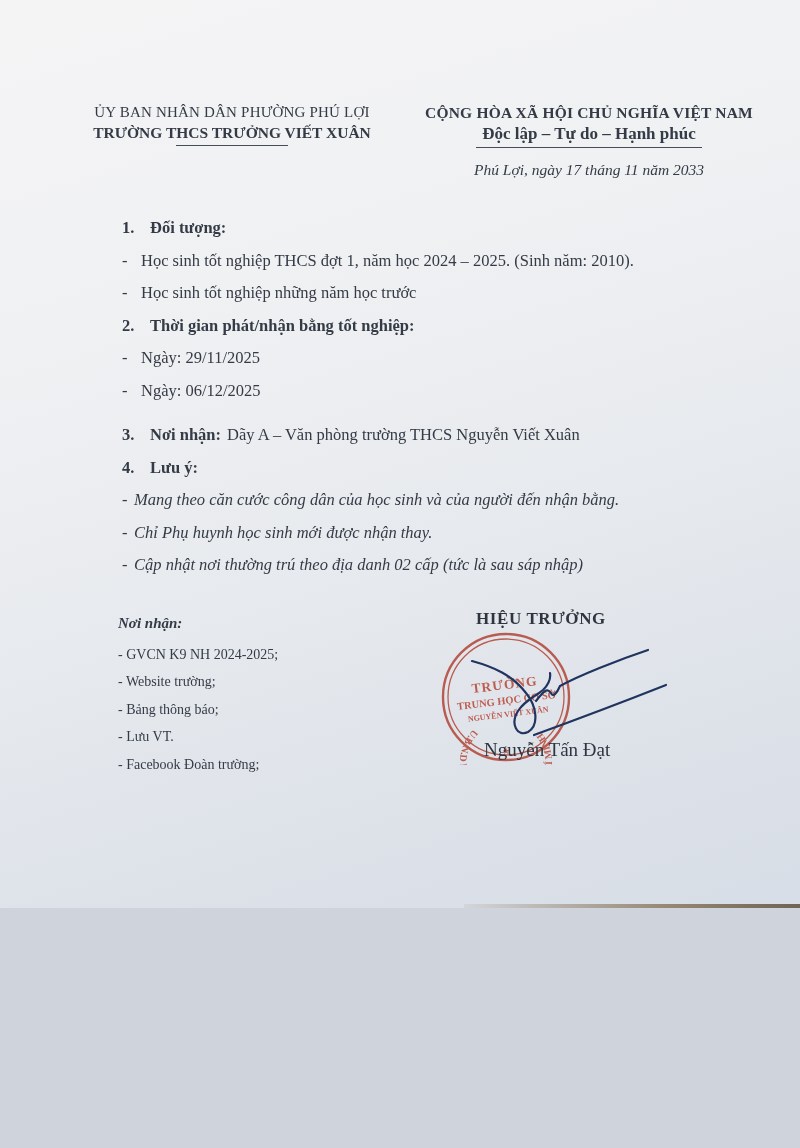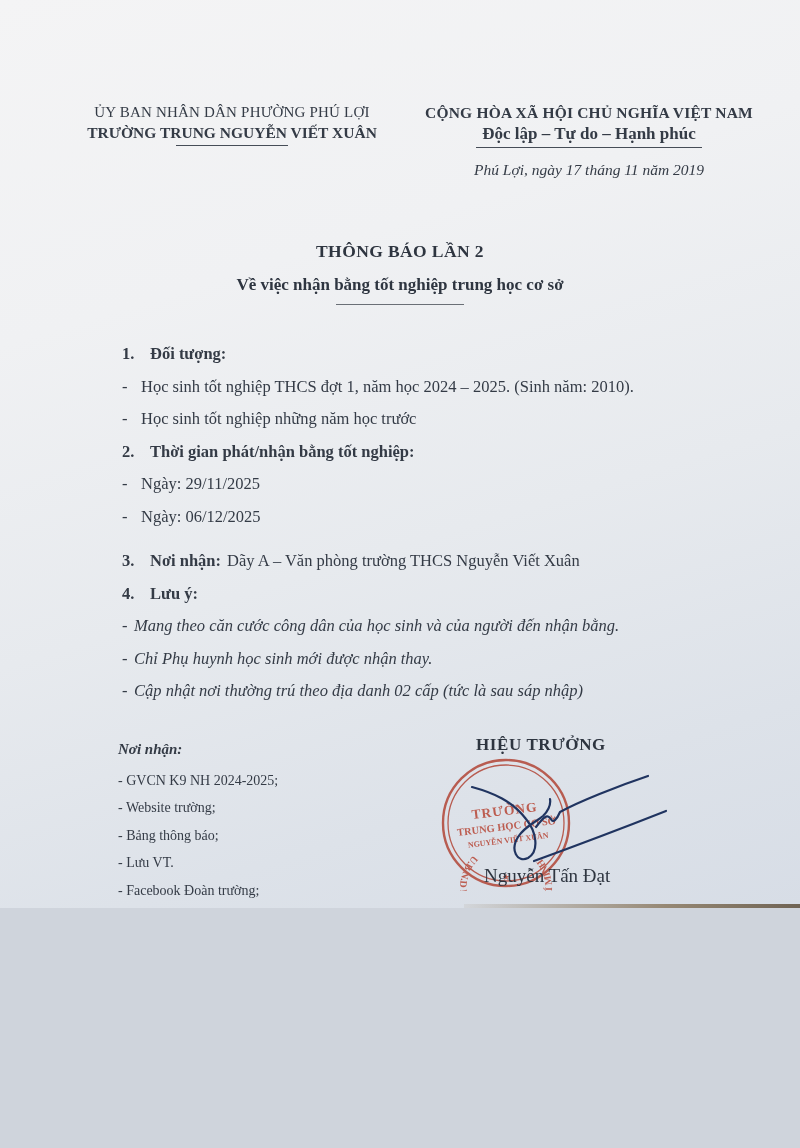--- a/index.html
+++ b/index.html
@@ -53,36 +53,31 @@
     background:linear-gradient(to right,rgba(170,158,140,.15),#968874 60%,#6f6354);}
 </style>
 </head>
 <body>
 
 <div class="paper">
 
   <div class="header">
     <div class="header-left">
       <div class="h-line1">ỦY BAN NHÂN DÂN PHƯỜNG PHÚ LỢI</div>
-      <div class="h-line2">TRƯỜNG TRUNG NGUYỄN VIẾT XUÂN</div>
+      <div class="h-line2">TRƯỜNG THCS TRƯỞNG VIẾT XUÂN</div>
       <div class="rule rule-left"></div>
     </div>
     <div class="header-right">
       <div class="hr-line1">CỘNG HÒA XÃ HỘI CHỦ NGHĨA VIỆT NAM</div>
       <div class="hr-line2">Độc lập – Tự do – Hạnh phúc</div>
       <div class="rule rule-right"></div>
-      <div class="date-line">Phú Lợi, ngày 17 tháng 11 năm 2019</div>
+      <div class="date-line">Phú Lợi, ngày 17 tháng 11 năm 2033</div>
     </div>
   </div>
 
-  <div class="title-block">
-    <div class="title-main">THÔNG BÁO LẦN 2</div>
-    <div class="title-sub">Về việc nhận bằng tốt nghiệp trung học cơ sở</div>
-    <div class="rule-title"></div>
-  </div>
 
   <div class="doc-body">
     <p>
       <span class="num">1.</span>
       <span class="sec-title">Đối tượng:</span>
     </p>
     <p class="item">
       <span class="dash">-</span>
       <span>Học sinh tốt nghiệp THCS đợt 1, năm học 2024 – 2025. (Sinh năm: 2010).</span>
     </p>

